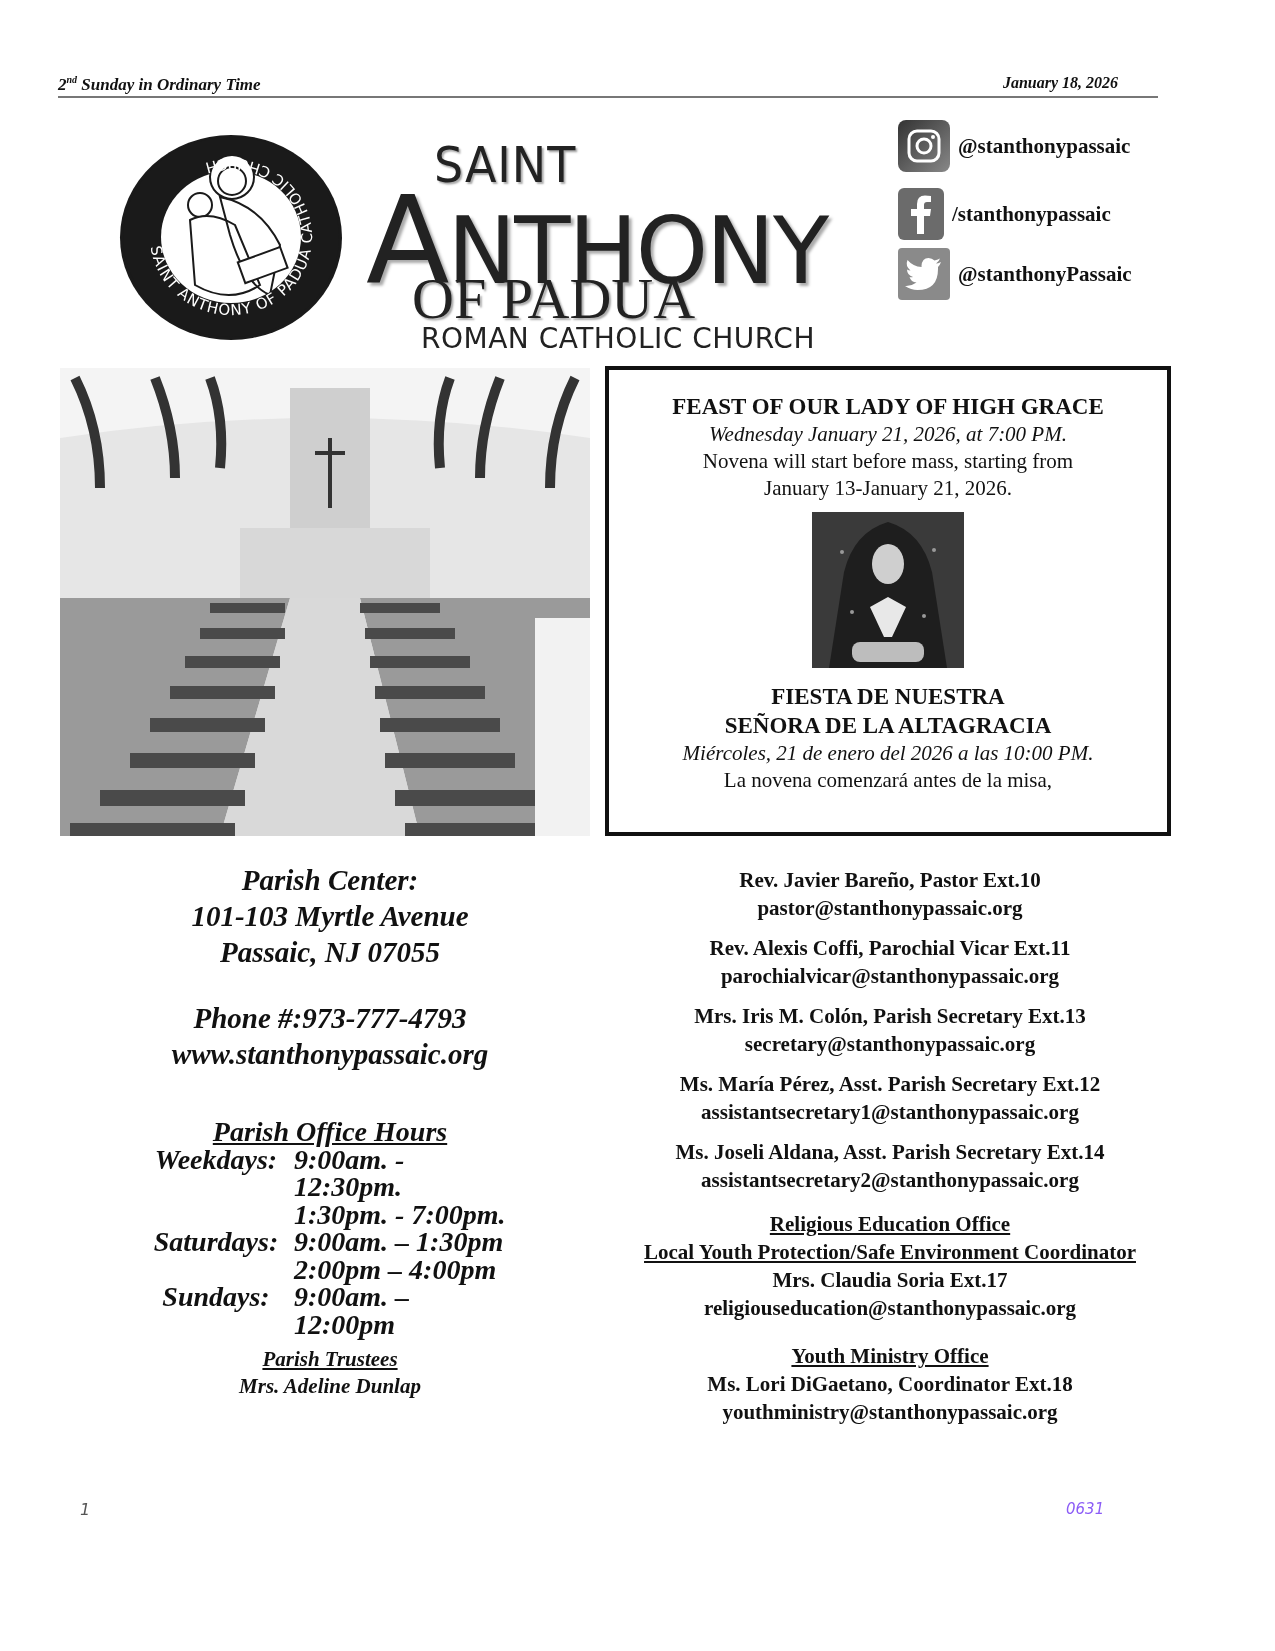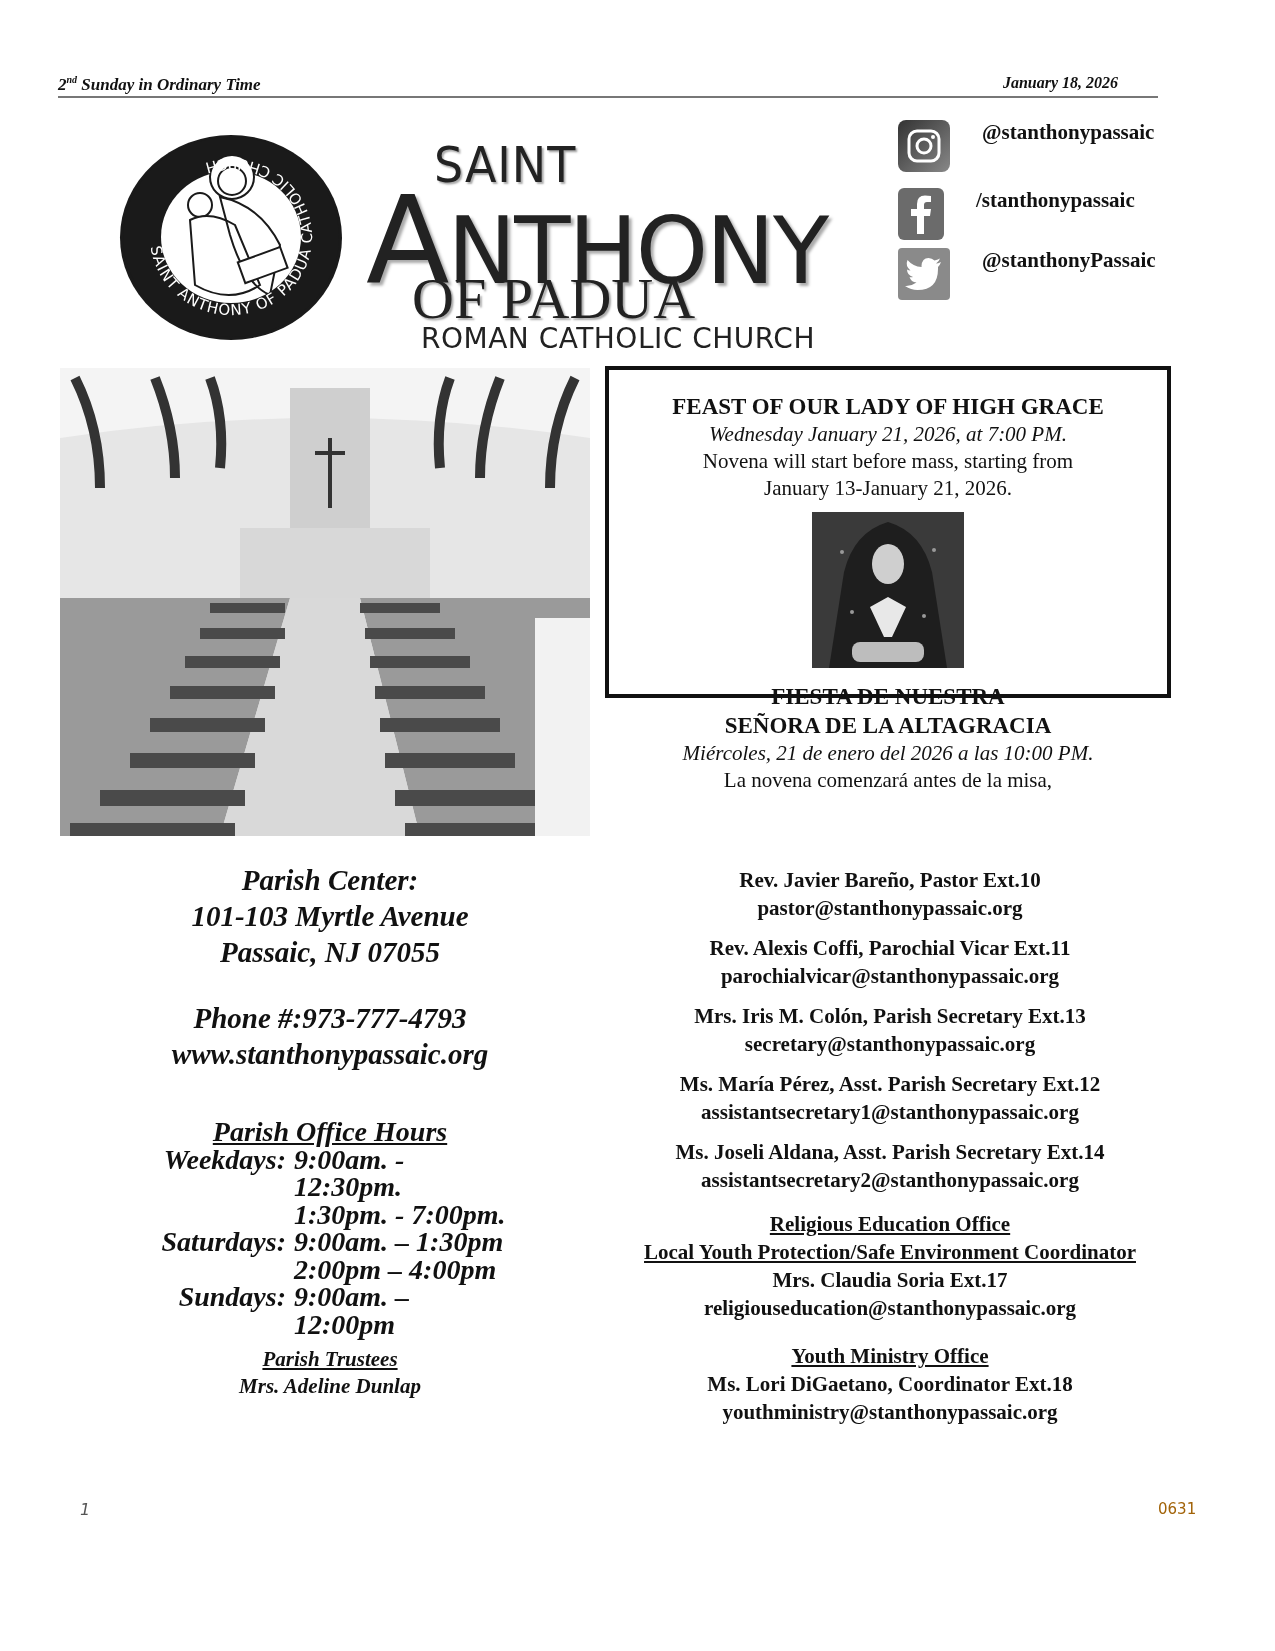--- a/index.html
+++ b/index.html
@@ -16,51 +16,51 @@
 
   
   .wm { font-family: "DejaVu Sans", sans-serif; color: #222; }
   .wm-saint { left: 434px; top: 136px; font-size: 50px; letter-spacing: 1px; font-weight: normal; transform: scaleX(0.92); transform-origin: left; text-shadow: 2px 2px 2px #aaa; }
   .wm-anthony { left: 366px; top: 180px; font-size: 92px; letter-spacing: -2px; line-height: 1; text-shadow: 3px 3px 3px #aaa; }
   .wm-anthony .big { font-size: 122px; }
   .wm-padua { left: 412px; top: 265px; font-size: 58px; text-shadow: 2px 2px 2px #aaa; font-family: Liberation Serif, serif; }
   .wm-rcc { left: 421px; top: 322px; font-size: 28px; letter-spacing: 0.5px; }
 
   
-  .social { left: 898px; width: 270px; height: 52px; display: flex; align-items: flex-start; gap: 24px; }
+  .social { left: 898px; width: 270px; height: 52px; display: flex; align-items: center; }
   .social .ic { width: 52px; height: 52px; border-radius: 8px; background: #6b6b6b; display: flex; align-items: center; justify-content: center; margin-right: 8px; flex: none; }
   .social .txt { font-weight: bold; font-size: 21px; }
 
   
   .photo { left: 60px; top: 368px; width: 530px; height: 468px; background: linear-gradient(180deg, #ddd 0%, #eee 20%, #cfcfcf 45%, #6a6a6a 65%, #555 100%); overflow: hidden; }
 
   
-  .feast { left: 605px; top: 366px; width: 566px; height: 332px; border: 4px solid #111; box-sizing: border-box; text-align: center; }
+  .feast { left: 605px; top: 366px; width: 566px; height: 470px; border: 4px solid #111; box-sizing: border-box; text-align: center; }
   .feast .h { font-weight: bold; font-size: 23px; line-height: 29px; }
   .feast .it { font-style: italic; font-size: 21px; line-height: 27px; text-align: center; }
   .feast .n { font-size: 21px; line-height: 27px; }
   .icon-img { width: 152px; height: 156px; margin: 10px auto 14px; background: radial-gradient(ellipse at 50% 35%, #bbb 0%, #555 45%, #222 100%); position: relative; }
 
   
   .leftcol { left: 60px; width: 540px; text-align: center; font-weight: bold; font-style: italic; }
   .pc { top: 862px; font-size: 29px; line-height: 36px; }
   .phone { top: 1000px; font-size: 29px; line-height: 36px; }
   .hours { top: 1118px; font-size: 28px; line-height: 27.5px; }
   .u { text-decoration: underline; }
   .hours-row { display: flex; justify-content: center; }
-  .hours-row .d { width: 140px; text-align: right; padding-right: 8px; }
+  .hours-row .d { width: 140px; padding-right: 8px; }
   .hours-row .t { width: 220px; text-align: left; }
   .trust { top: 1346px; font-size: 21px; line-height: 27px; }
 
   
   .rightcol { left: 605px; width: 570px; text-align: center; font-weight: bold; font-size: 21px; line-height: 28px; }
   .staff { margin-bottom: 12px; }
 
   .pn { left: 80px; top: 1500px; font-style: italic; font-family: "DejaVu Sans", sans-serif; font-size: 16px; color: #555; }
-  .code { left: 1158px; top: 1500px; font-family: "DejaVu Sans", sans-serif; font-size: 15px; color: #a16207; }
+  .code { left: 1066px; top: 1500px; font-style: italic; font-family: "DejaVu Sans", sans-serif; font-size: 15px; color: #8b5cf6; }
 </style>
 </head>
 <body>
 
 <div class="abs topbar">
   <div class="left"><span>2</span><sup>nd</sup><span> Sunday in Ordinary Time</span></div>
   <div class="right">January 18, 2026</div>
 </div>
 
 <div class="abs seal">

